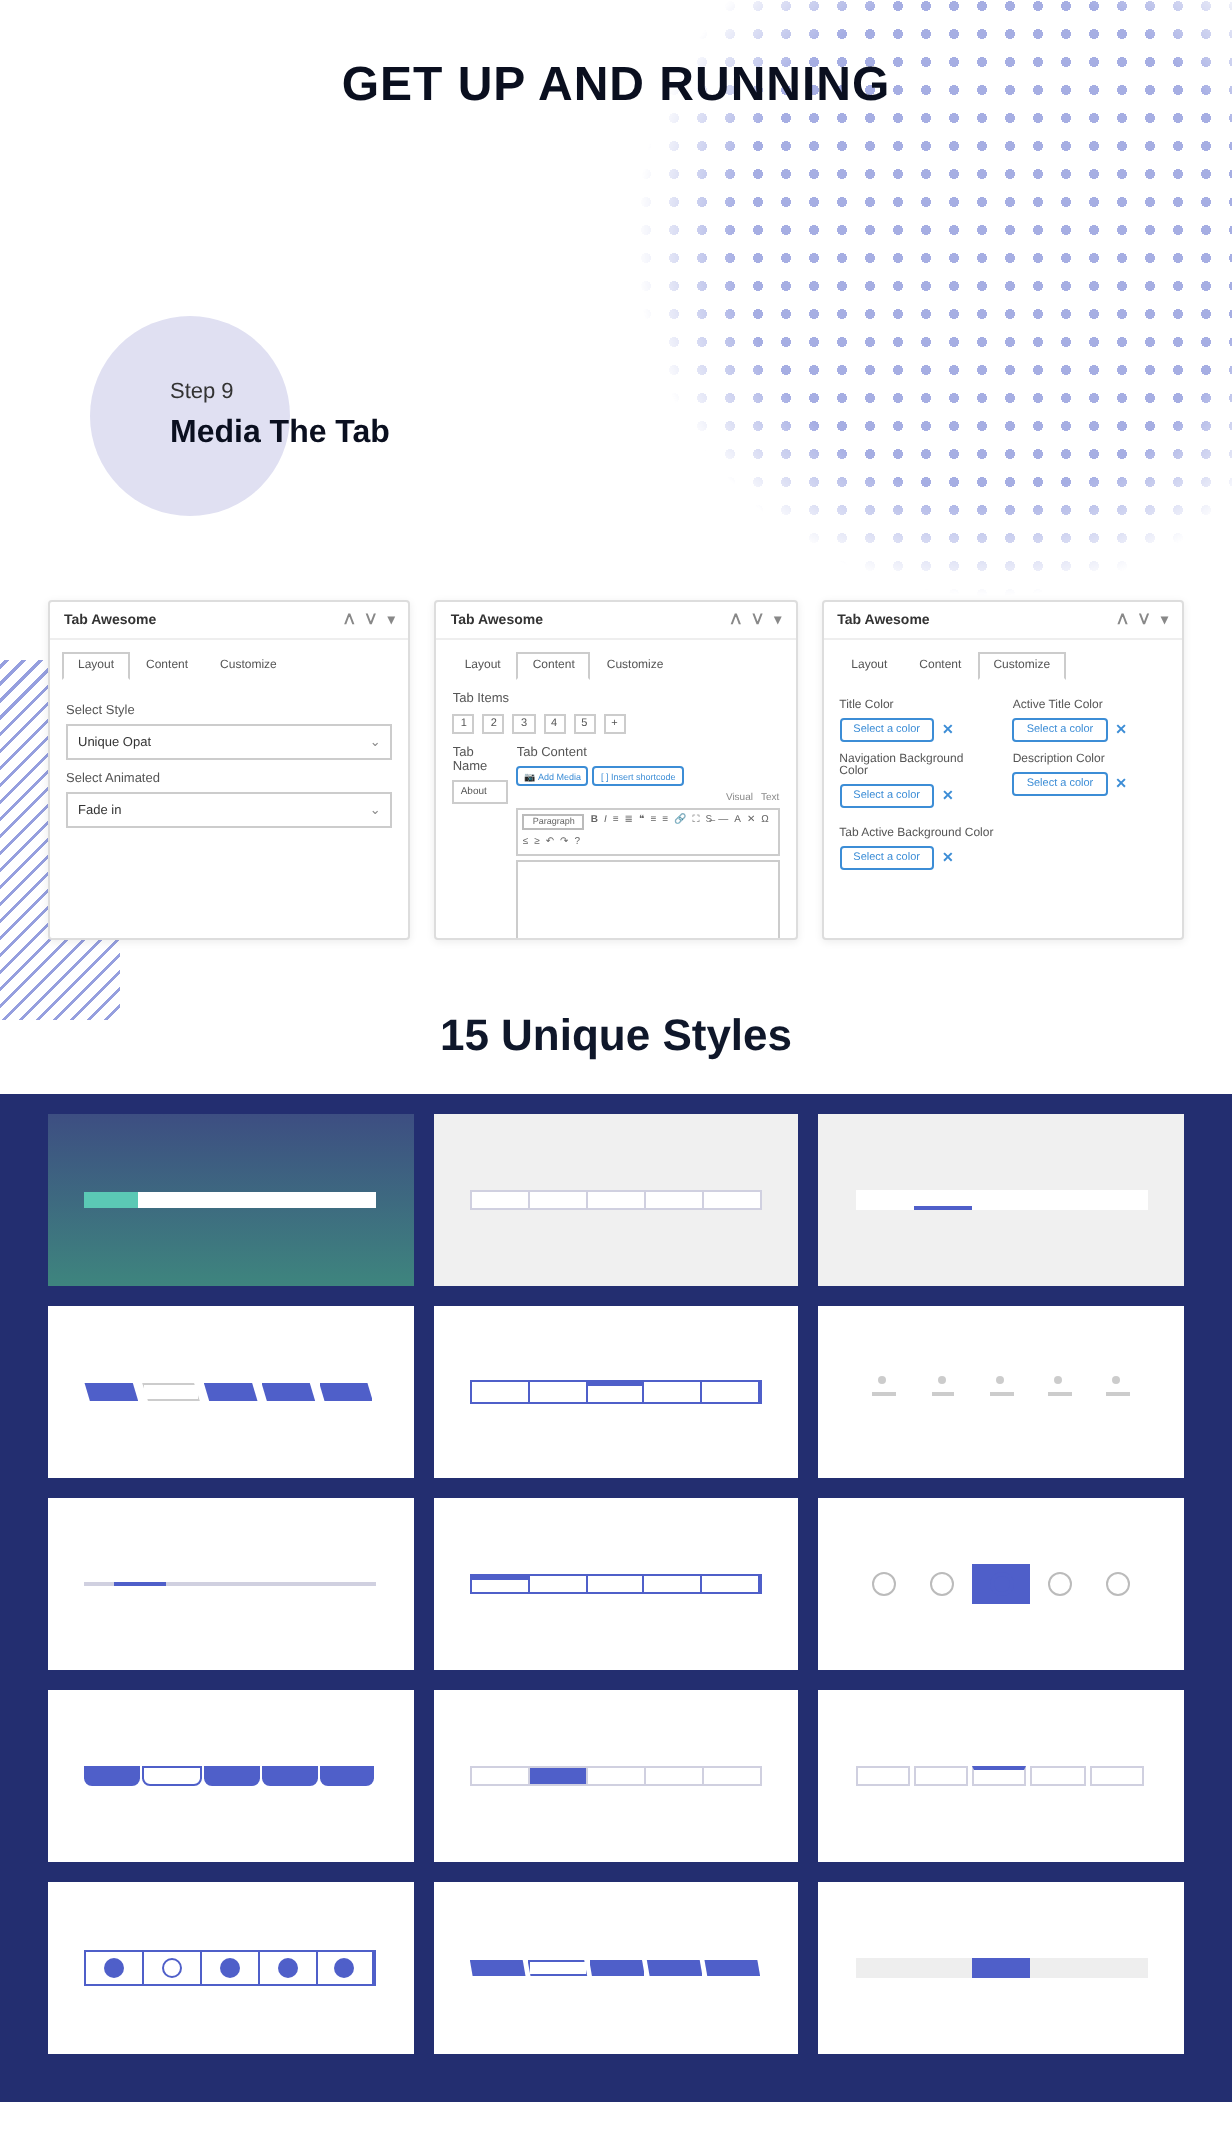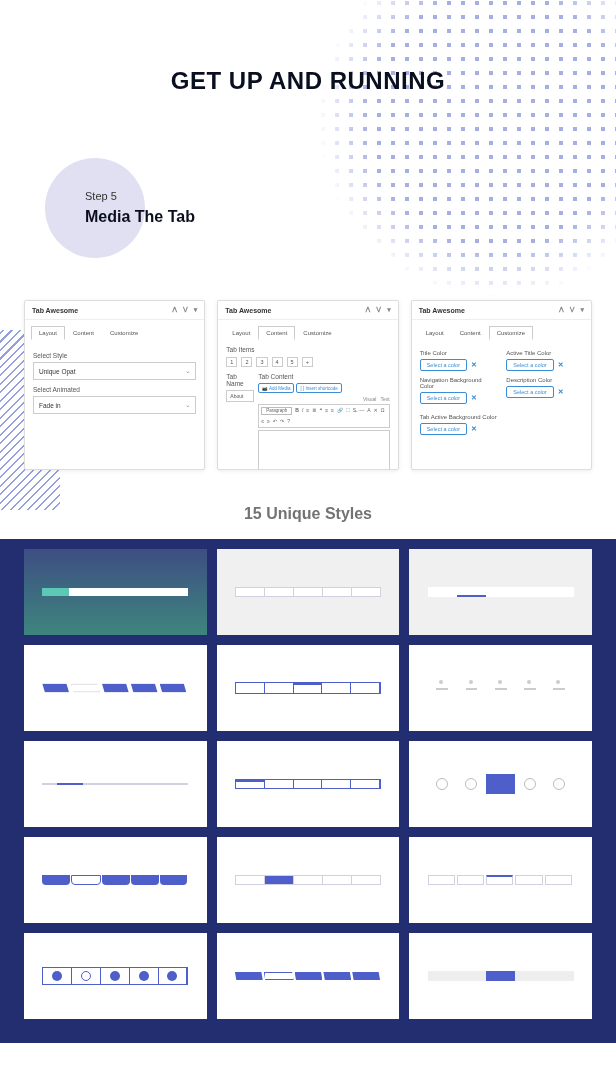--- a/index.html
+++ b/index.html
@@ -28,21 +28,21 @@
     position: absolute;
     top: 330px;
     left: -40px;
     width: 100px;
     height: 180px;
     background-image: repeating-linear-gradient(135deg, #4f5fc9 0, #4f5fc9 1.5px, transparent 1.5px, transparent 6px);
     opacity: 0.6;
   }
   .hero {
     text-align: center;
-    padding-top: 66px;
+    padding-top: 28px;
     position: relative;
   }
   .hero h1 {
     font-size: 24px;
     font-weight: 800;
     letter-spacing: 0.5px;
     line-height: 1.25;
     color: #0a0f1f;
   }
   .step-badge {
@@ -176,23 +176,23 @@
   .full-row { margin-top: 6px; }
 
   .styles-section {
     position: absolute;
     top: 505px;
     left: 0;
     right: 0;
   }
   .styles-heading {
     text-align: center;
-    font-size: 16px;
+    font-size: 22px;
     font-weight: 800;
-    color: #737373;
+    color: #0f172a;
     margin-bottom: 16px;
   }
   .styles-bg {
     background: #232e70;
     padding: 10px 24px 24px 24px;
   }
   .style-grid {
     display: grid;
     grid-template-columns: repeat(3, 1fr);
     gap: 10px;
@@ -286,21 +286,21 @@
 <div class="diag-lines"></div>
 
 <div class="hero">
   <h1>
     <span>GET UP AND RUNNING</span><br>
   </h1>
 </div>
 
 <div class="step-badge"></div>
 <div class="step-text">
-  <div class="step-label">Step 5</div>
+  <div class="step-label">Step 9</div>
   <div class="step-title">Media The Tab</div>
 </div>
 
 <div class="panels">
 
   <div class="panel">
     <div class="panel-header">
       <span>Tab Awesome</span>
       <span class="ctrls">
         <span>ᐱ</span>

